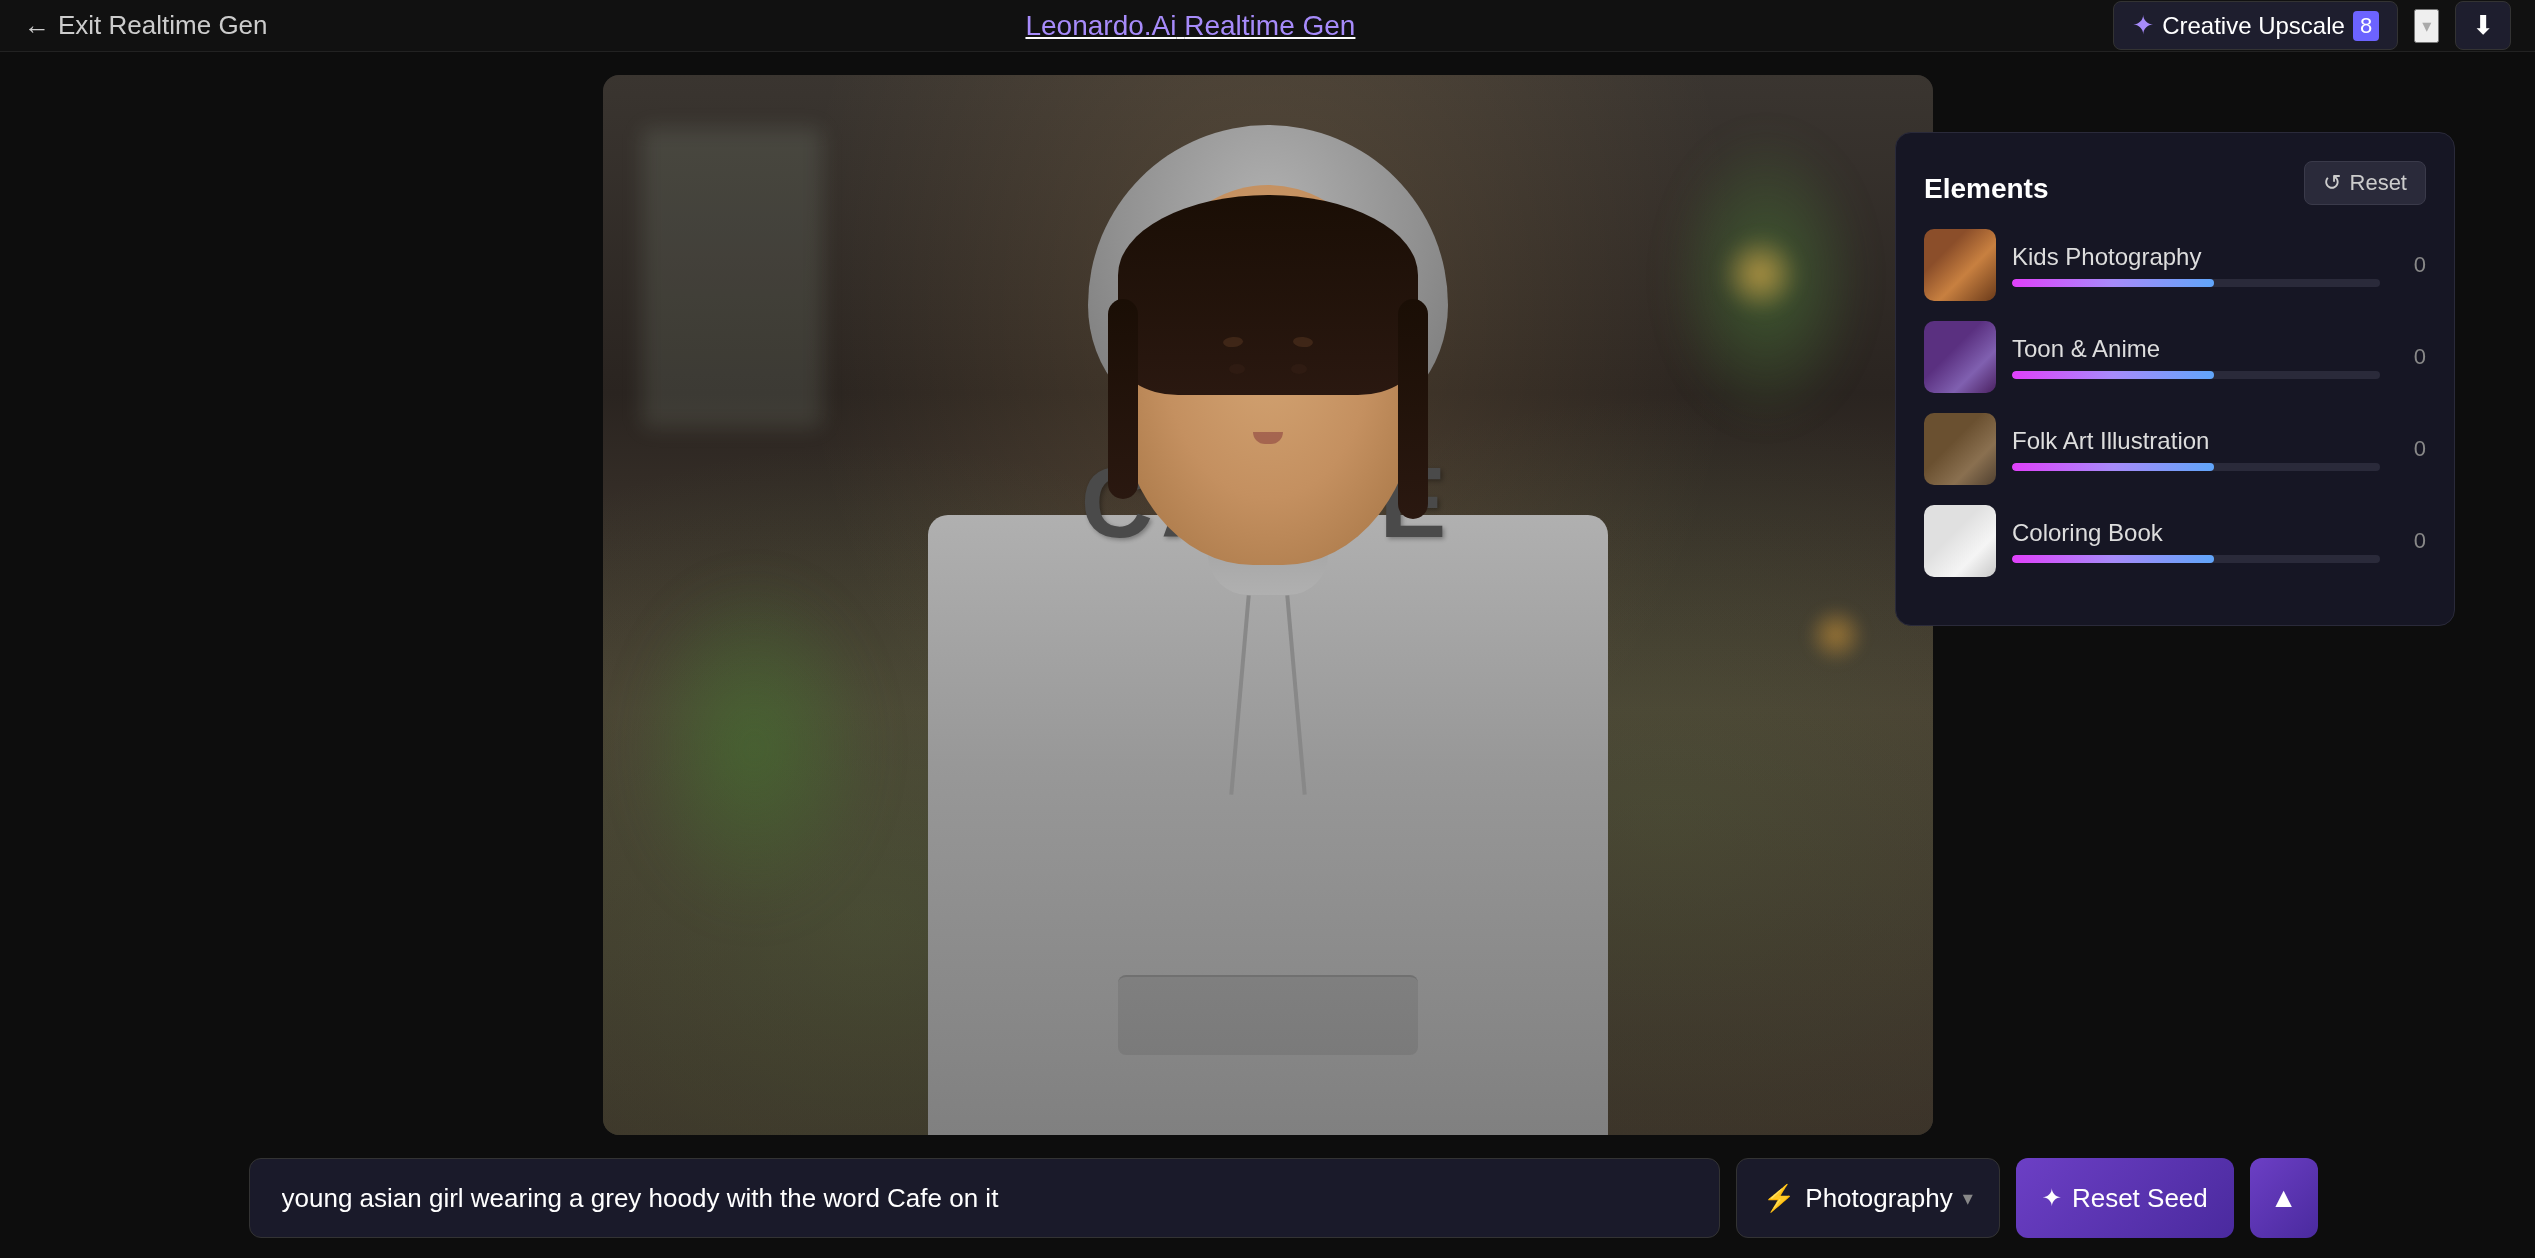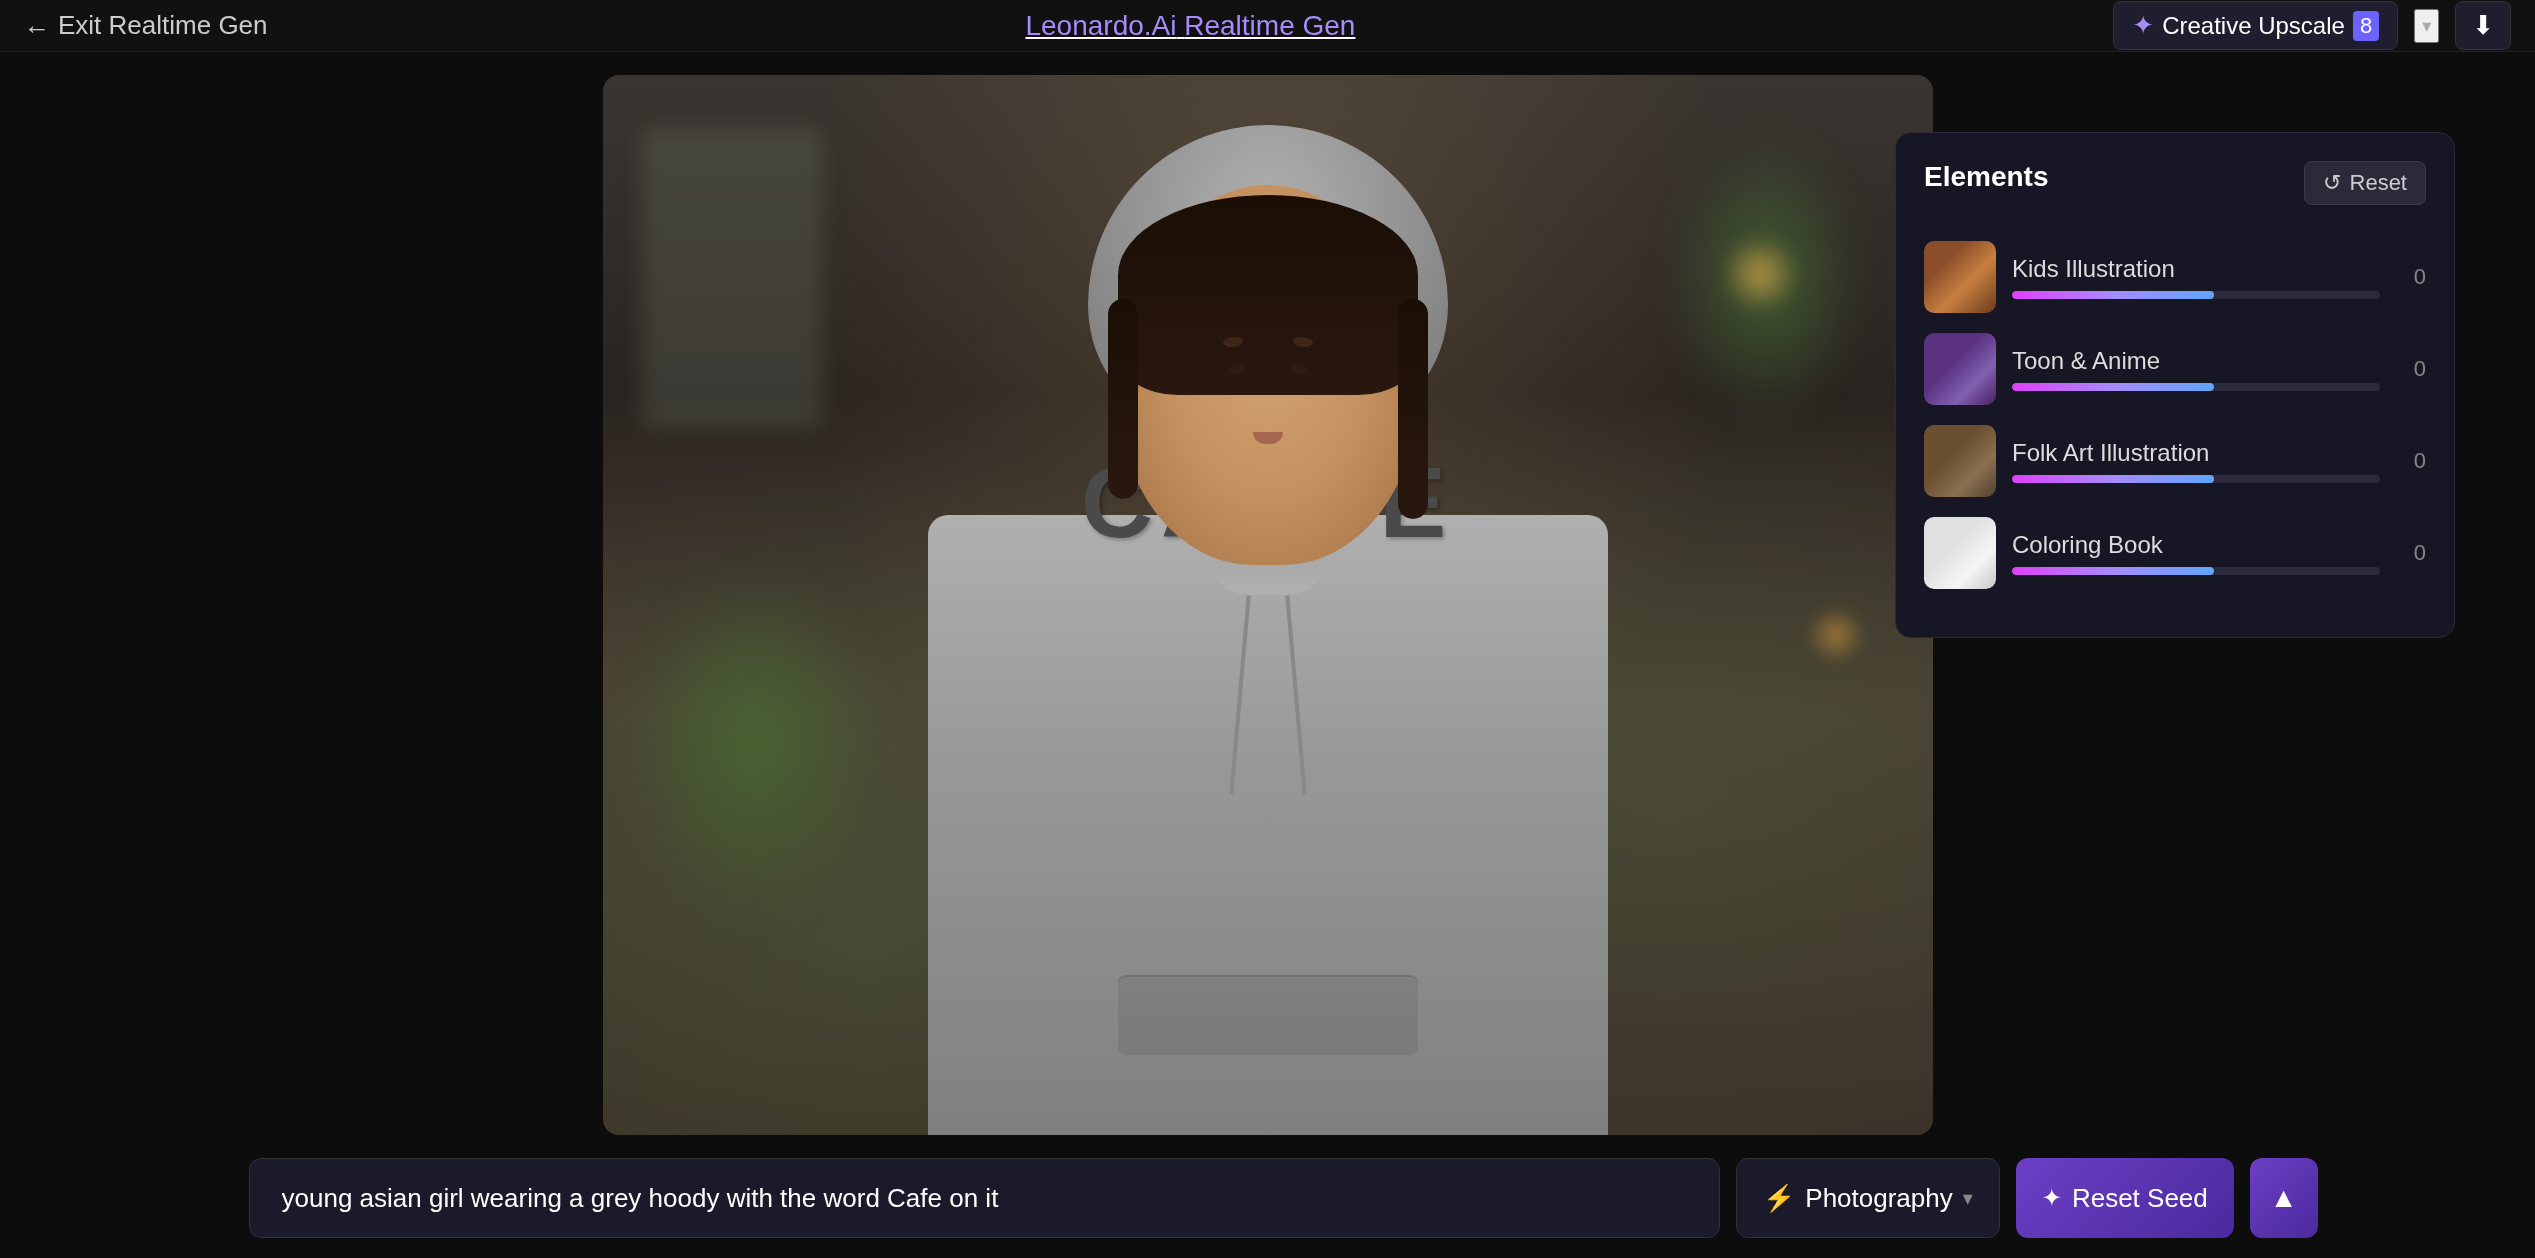--- a/index.html
+++ b/index.html
@@ -319,23 +319,23 @@
       top: 80px;
       width: 560px;
       background: #161624;
       border: 1px solid #2a2a3a;
       border-radius: 16px;
       padding: 28px;
     }
 
     .panel-header {
       display: flex;
-      align-items: flex-start;
+      align-items: flex-end;
       justify-content: space-between;
-      margin-bottom: 36px;
+      margin-bottom: 24px;
       gap: 48px;
     }
 
     .panel-title {
       font-size: 28px;
       font-weight: 600;
       color: #fff;
     }
 
     .reset-btn {
@@ -492,21 +492,21 @@
       <button class="reset-btn">
         <span>↺</span>
         <span>Reset</span>
       </button>
     </div>
 
     <div id="elements-list">
         <div class="element-row">
       <div class="element-thumb thumb-kids"></div>
       <div class="element-info">
-        <div class="element-name">Kids Illustration</div>
+        <div class="element-name">Kids Photography</div>
         <div class="element-slider-track">
           <div class="element-slider-fill" style="width:55%"></div>
         </div>
       </div>
       <div class="element-value">0</div>
     </div>
         <div class="element-row">
       <div class="element-thumb thumb-toon"></div>
       <div class="element-info">
         <div class="element-name">Toon &amp; Anime</div>

